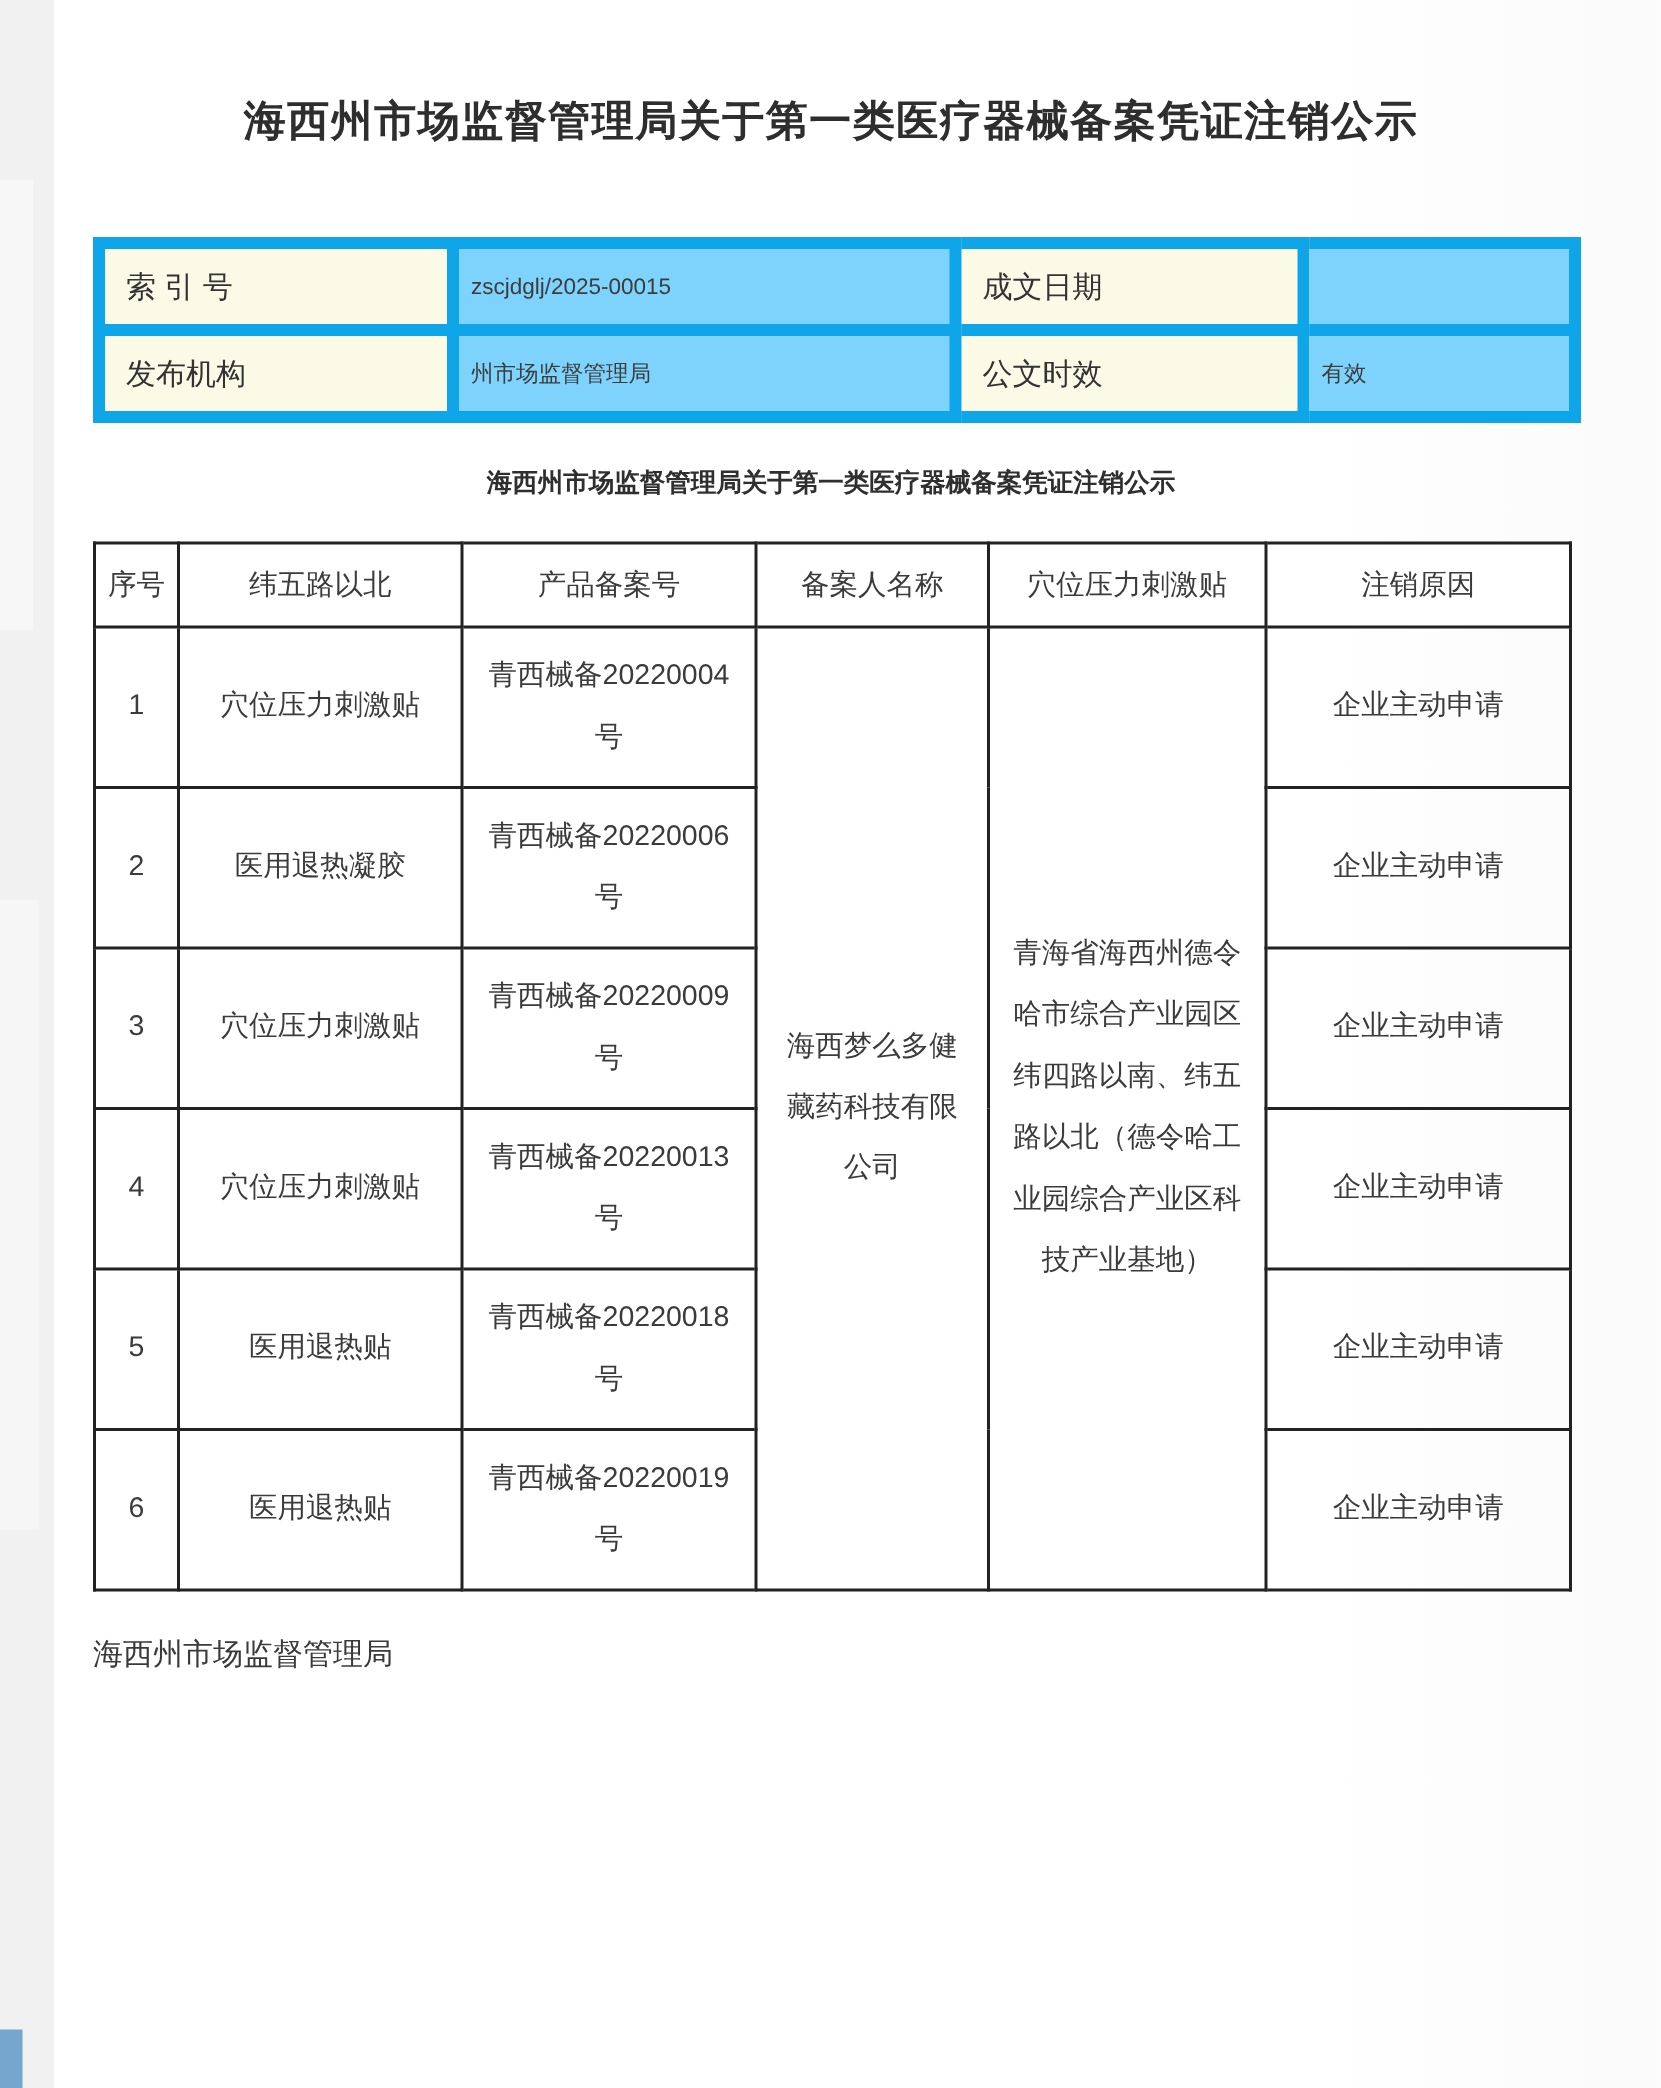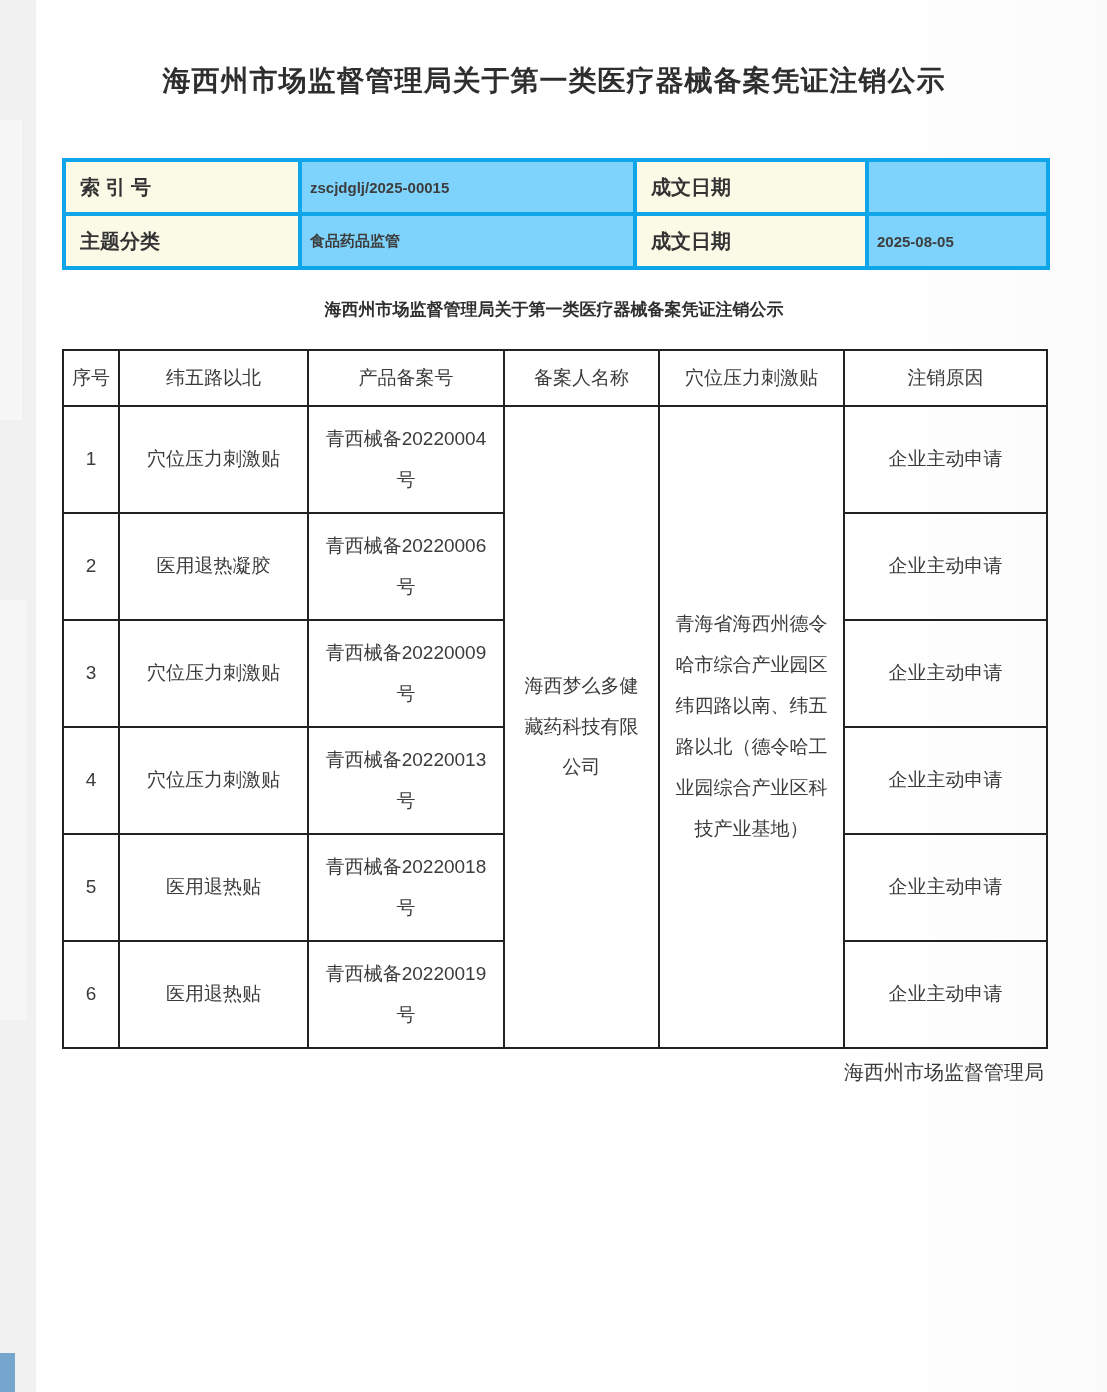--- a/index.html
+++ b/index.html
@@ -60,26 +60,25 @@
 
   table { border-collapse: collapse; }
 
   
   .meta-table {
     margin-top: 56px;
     width: 984px;
     table-layout: fixed;
   }
   .meta-table td {
-    border: 4px solid #0ea5e9;
+    border: 8px solid #0ea5e9;
     height: 48px;
     vertical-align: middle;
     overflow: hidden;
     white-space: nowrap;
-    font-weight: bold;
   }
   .meta-table td.m-label {
     background: #fafae6;
     font-size: 20px;
     padding-left: 14px;
     color: #333333;
   }
   .meta-table td.m-value {
     background: #7dd3fc;
     font-size: 15px;
@@ -130,22 +129,21 @@
   .records-table td {
     font-size: 19px;
     line-height: 2.15;
   }
   .records-table td.c-record   { padding: 0 10px; }
   .records-table td.c-name     { padding: 0 13px; }
   .records-table td.c-address  { padding: 0 14px; margin-top: 40px; }
 
   
   .signature {
-    margin-top: 10px;
-    text-align: right;
+    margin-top: 28px;
   }
   .signature .agency {
     font-size: 20px;
     color: #3a3a3a;
     padding-right: 2px;
   }
   .signature .date {
     margin-top: 44px;
     font-size: 20px;
     color: #3a3a3a;
@@ -173,24 +171,24 @@
         <col style="width:181px">
     </colgroup>
     <tbody>
       <tr>
         <td class="m-label">索 引 号</td>
         <td class="m-value">zscjdglj/2025-00015</td>
         <td class="m-label">成文日期</td>
         <td class="m-value"></td>
       </tr>
       <tr>
-        <td class="m-label">主题分类</td>
-        <td class="m-value">食品药品监管</td>
-        <td class="m-label">成文日期</td>
-        <td class="m-value">2025-08-05</td>
+        <td class="m-label">发布机构</td>
+        <td class="m-value">州市场监督管理局</td>
+        <td class="m-label">公文时效</td>
+        <td class="m-value">有效</td>
       </tr>
     </tbody>
   </table>
 
   <h2 class="doc-subtitle">海西州市场监督管理局关于第一类医疗器械备案凭证注销公示</h2>
 
 
   <table class="records-table">
     <colgroup>
       <col style="width:56px">

